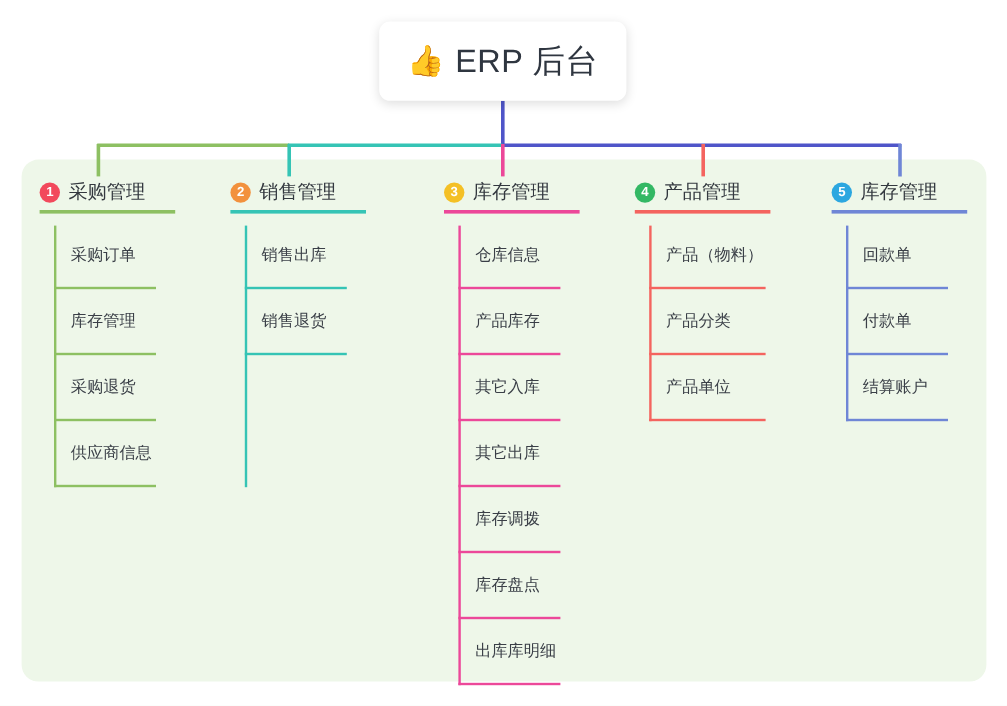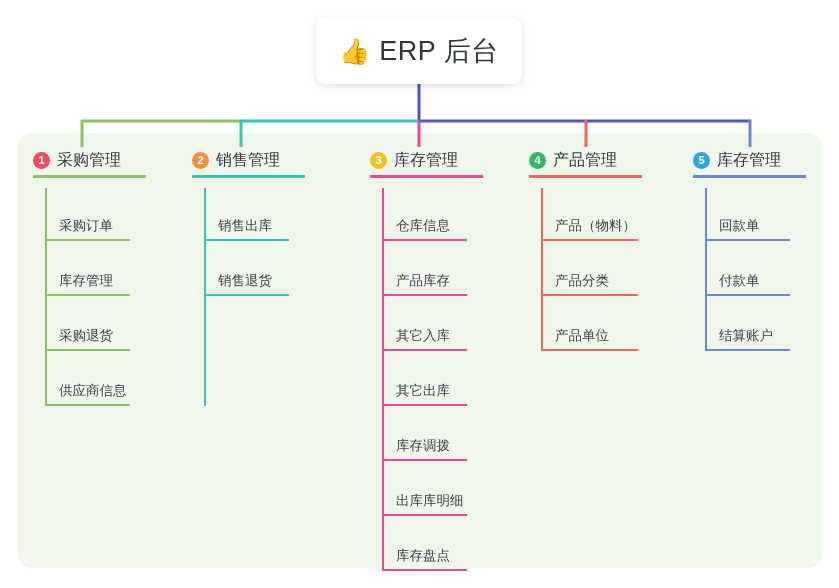--- a/index.html
+++ b/index.html
@@ -113,21 +113,21 @@
     top: 0;
     width: 2px;
   }
   .leaf {
     position: relative;
     height: 55px;
   }
   .leaf-label {
     position: absolute;
     left: 26px;
-    bottom: 8px;
+    bottom: 21px;
     font-size: 13.5px;
     color: #3a3f47;
     white-space: nowrap;
   }
   .leaf-rule {
     position: absolute;
     left: 12px;
     bottom: 2px;
     height: 2px;
   }
@@ -228,25 +228,25 @@
           </div>
           <div class="leaf">
             <span class="leaf-label">其它出库</span>
             <div class="leaf-rule" style="width: 85px; background: rgb(236, 72, 153);"></div>
           </div>
           <div class="leaf">
             <span class="leaf-label">库存调拨</span>
             <div class="leaf-rule" style="width: 85px; background: rgb(236, 72, 153);"></div>
           </div>
           <div class="leaf">
+            <span class="leaf-label">库存盘点</span>
+            <div class="leaf-rule" style="width: 85px; background: rgb(236, 72, 153);"></div>
+          </div>
+          <div class="leaf">
             <span class="leaf-label">出库库明细</span>
-            <div class="leaf-rule" style="width: 85px; background: rgb(236, 72, 153);"></div>
-          </div>
-          <div class="leaf">
-            <span class="leaf-label">库存盘点</span>
             <div class="leaf-rule" style="width: 85px; background: rgb(236, 72, 153);"></div>
           </div>
         </div>
       </div>
       <div class="column" style="left: 529px;">
         <div class="col-head">
           <span class="badge" style="background: rgb(51, 184, 100);">4</span>
           <span class="head-label">产品管理</span>
           <div class="head-rule" style="width: 113px; background: rgb(244, 100, 95);"></div>
         </div>

